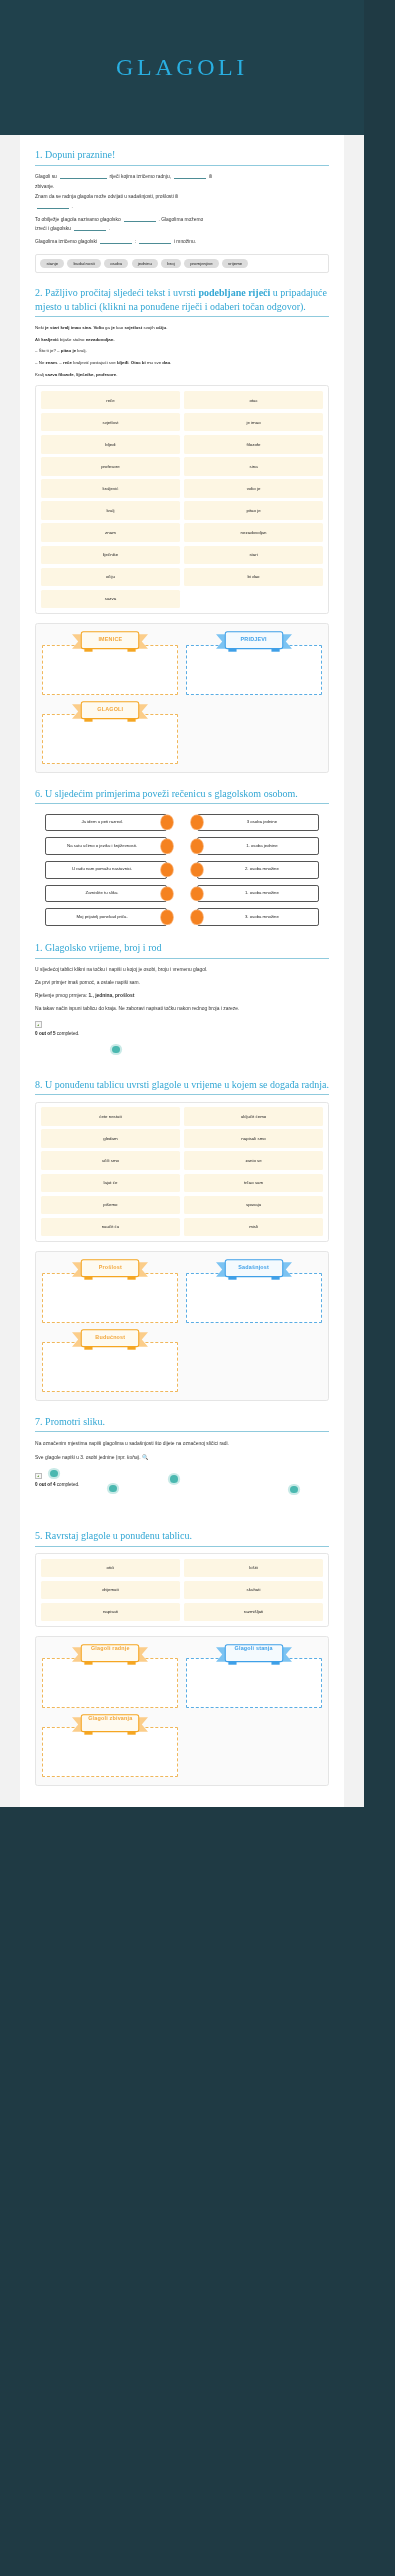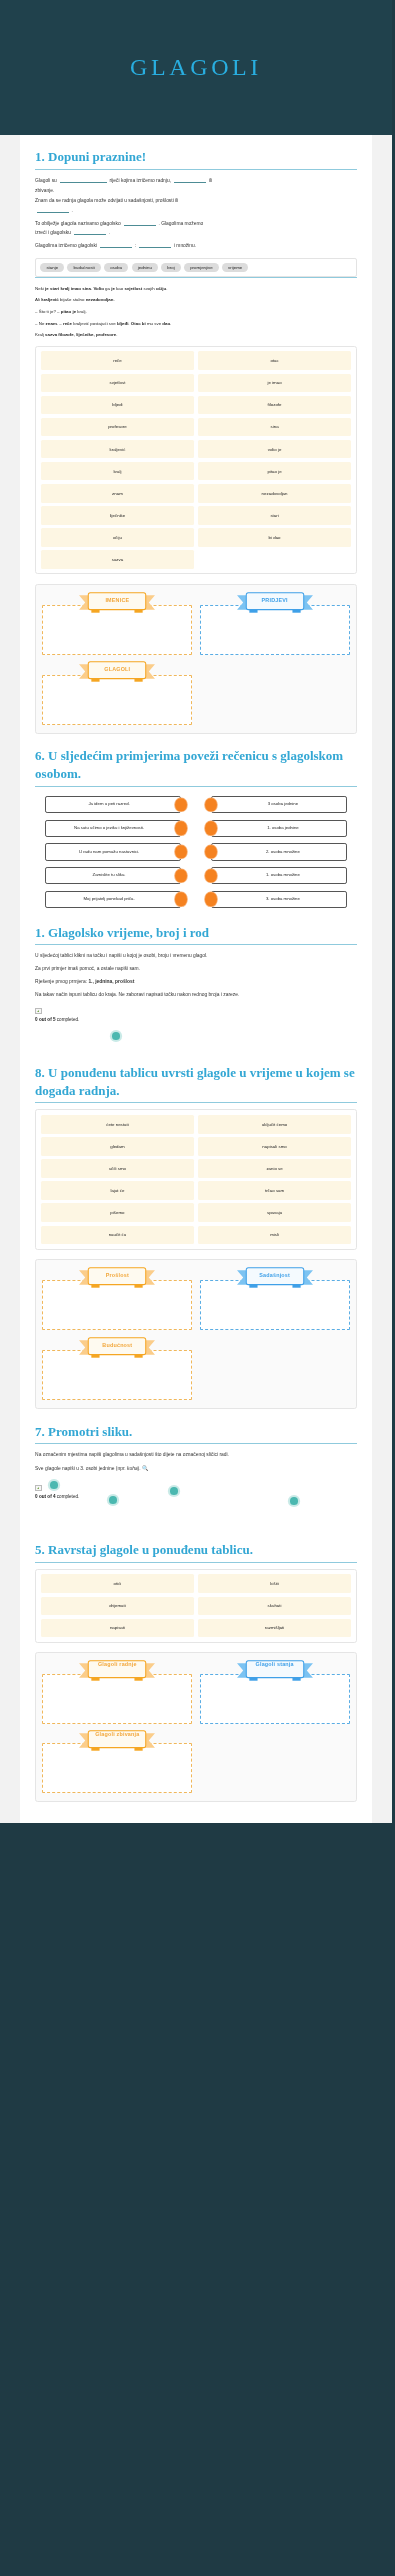--- a/index.html
+++ b/index.html
@@ -3,21 +3,21 @@
 <meta charset="utf-8">
 <style>
   * { box-sizing: border-box; }
   html, body { margin:0; padding:0; }
   body {
     width: 396px;
     background: #1f3a44;
     font-family: "Liberation Sans", sans-serif;
     color: #333;
   }
-  .page { width:392px; position:relative; }
+  .page { width:364px; position:relative; }
 
   
   .hero {
     height: 135px;
     background: #20414c;
     display:flex;
     align-items:center;
     justify-content:center;
   }
   .hero-title {
@@ -34,22 +34,22 @@
     margin: 0 19.6px;
     padding: 9.3px 15.5px 20.6px 15.5px;
     min-height: 52px;
   }
   .sheet-outer { background:#f2f2f2; }
 
   
   h2.ex-title {
     font-family:"Liberation Serif", serif;
     color:#33a7d4;
-    font-size:13px;
-    font-weight:700;
+    font-size:10px;
+    font-weight:400;
     margin: 13.4px 0 3.1px 0;
     line-height:1.35;
   }
   h2.ex-title.first { margin-top: 4.1px; }
   .rule { border:0; border-top:0.5px solid #8fcadd; margin:0 0 6.2px 0; }
 
   
   p.body, div.body {
     font-size: 4.9px;
     line-height: 2.0;
@@ -277,20 +277,23 @@
     <div class="chipbank" id="ex1-chips">
           <span class="chip">stanje</span>
           <span class="chip">budućnosti</span>
           <span class="chip">osobu</span>
           <span class="chip">jedninu</span>
           <span class="chip">broj</span>
           <span class="chip">promjenjive</span>
           <span class="chip">vrijeme</span>
         </div>
 
+    <h2 class="ex-title">
+      <span id="ex2-title-render"><span>2. Pažljivo pročitaj sljedeći tekst i uvrsti </span><b>podebljane riječi</b><span> u pripadajuće mjesto u tablici (klikni na ponuđene riječi i odaberi točan odgovor).</span></span>
+    </h2>
     <hr class="rule">
 
     <div class="story" id="ex2-story">
           <p style="margin: 0px 0px 1px;"><span>Neki </span><b>je stari kralj imao sina</b><span>. </span><b>Volio</b><span> ga </span><b>je</b><span> kao </span><b>svjetlost</b><span> svojih </span><b>očiju</b><span>.</span></p>
           <p style="margin: 0px 0px 1px;"><span>Ali </span><b>kraljević</b><span> bijaše stalno </span><b>nezadovoljan</b><span>.</span></p>
           <p style="margin: 0px 0px 1px;"><span>– Što ti je? – </span><b>pitao  je</b><span> kralj.</span></p>
           <p style="margin: 0px 0px 1px;"><span>– Ne </span><b>znam</b><span>. – </span><b>reče</b><span> kraljević postajući sve </span><b>bljeđi</b><span>. </span><b>Otac bi</b><span> mu sve </span><b>dao</b><span>.</span></p>
           <p style="margin: 0px 0px 1px;"><span>Kralj </span><b>sazva filozofe</b><span>, </span><b>liječnike, profesore</b><span>.</span></p>
         </div>
 

